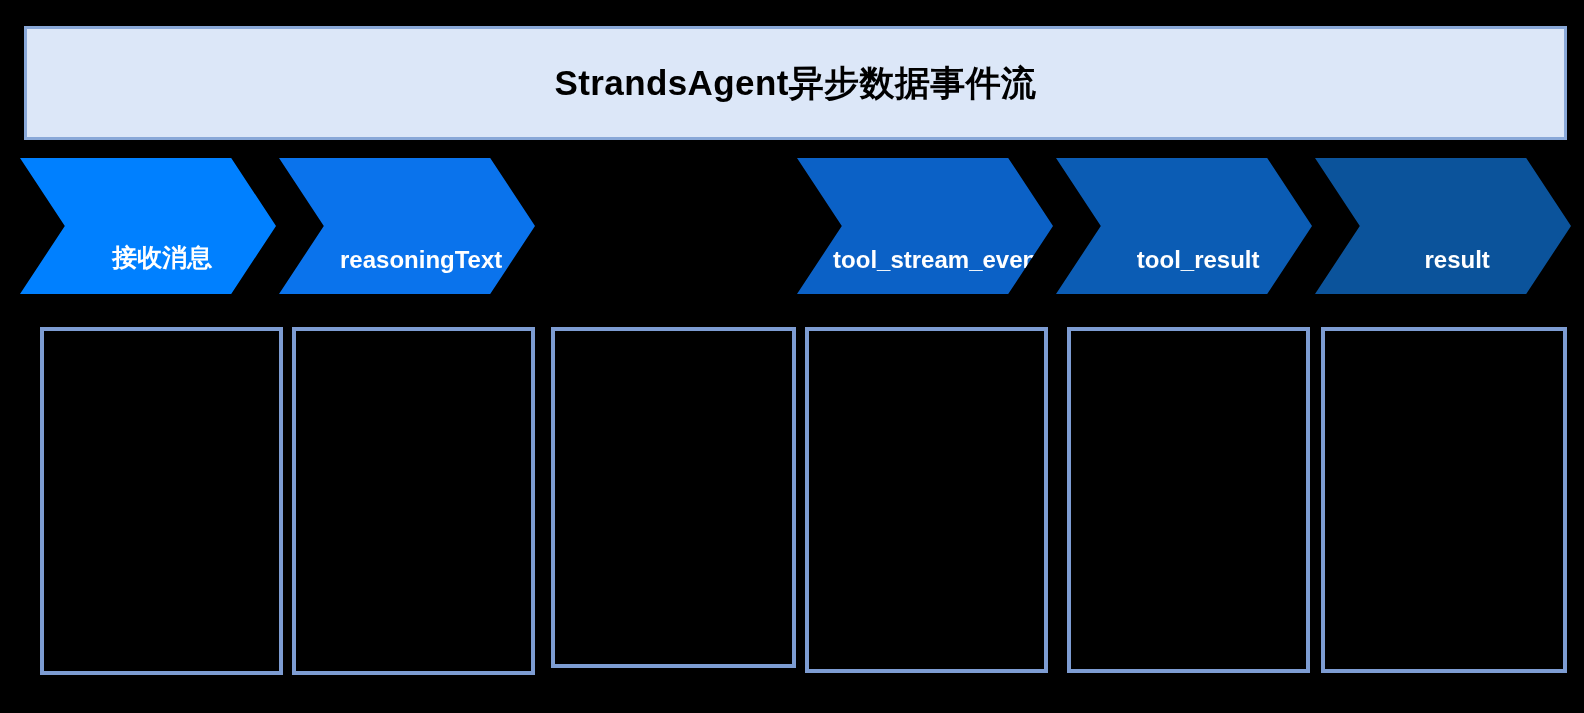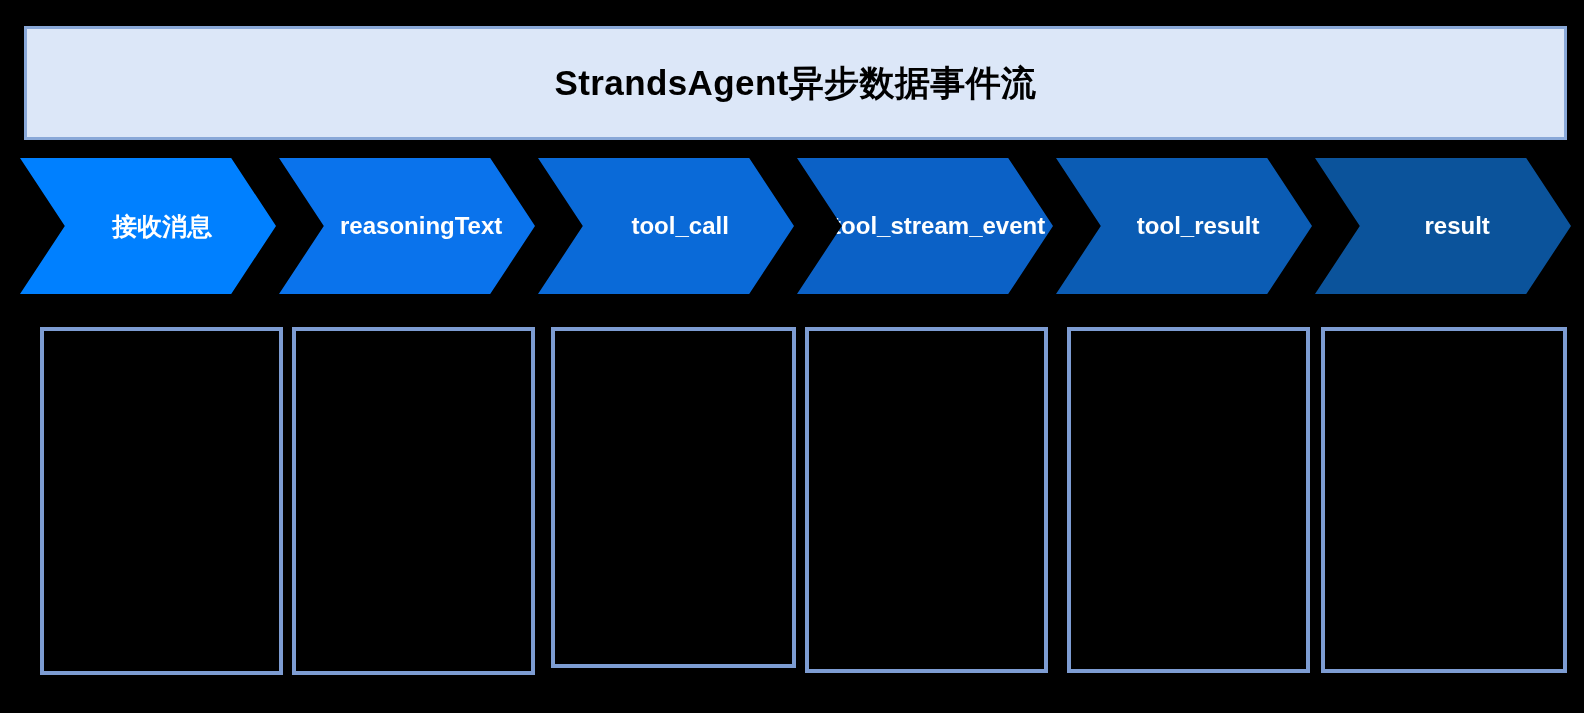--- a/index.html
+++ b/index.html
@@ -47,21 +47,21 @@
     left: 0px;
     top: 138px;
     width: 1584px;
     height: 136px;
   }
   .chevron {
     position: absolute;
     top: 0;
     height: 136px;
     display: flex;
-    align-items: center;
+    align-items: flex-end;
     justify-content: center;
     clip-path: polygon(0% 0%, 82.5% 0%, 100% 50%, 82.5% 100%, 0% 100%, 17.5% 50%);
   }
   .chevron.first {
     clip-path: polygon(0% 0%, 82.5% 0%, 100% 50%, 82.5% 100%, 0% 100%, 17.5% 50%);
   }
   .chevron-label {
     color: #FFFFFF;
     font-size: 24px;
     font-weight: bold;
@@ -91,23 +91,20 @@
   <div class="chevron-row">
 
     <div class="chevron first" style="left: 0px; width: 256px; background: rgb(0, 128, 255);">
       <span class="chevron-label cjk">接收消息</span>
     </div>
 
     <div class="chevron" style="left: 259px; width: 256px; background: rgb(10, 115, 236);">
       <span class="chevron-label">reasoningText</span>
     </div>
 
-    <div class="chevron" style="left: 518px; width: 256px; background: rgb(10, 106, 216);">
-      <span class="chevron-label">tool_call</span>
-    </div>
 
     <div class="chevron" style="left: 777px; width: 256px; background: rgb(11, 97, 198);">
       <span class="chevron-label">tool_stream_event</span>
     </div>
 
     <div class="chevron" style="left: 1295px; width: 256px; background: rgb(11, 83, 155);">
       <span class="chevron-label">result</span>
     </div>
 
     <div class="chevron" style="left: 1036px; width: 256px; background: rgb(11, 92, 180);">

